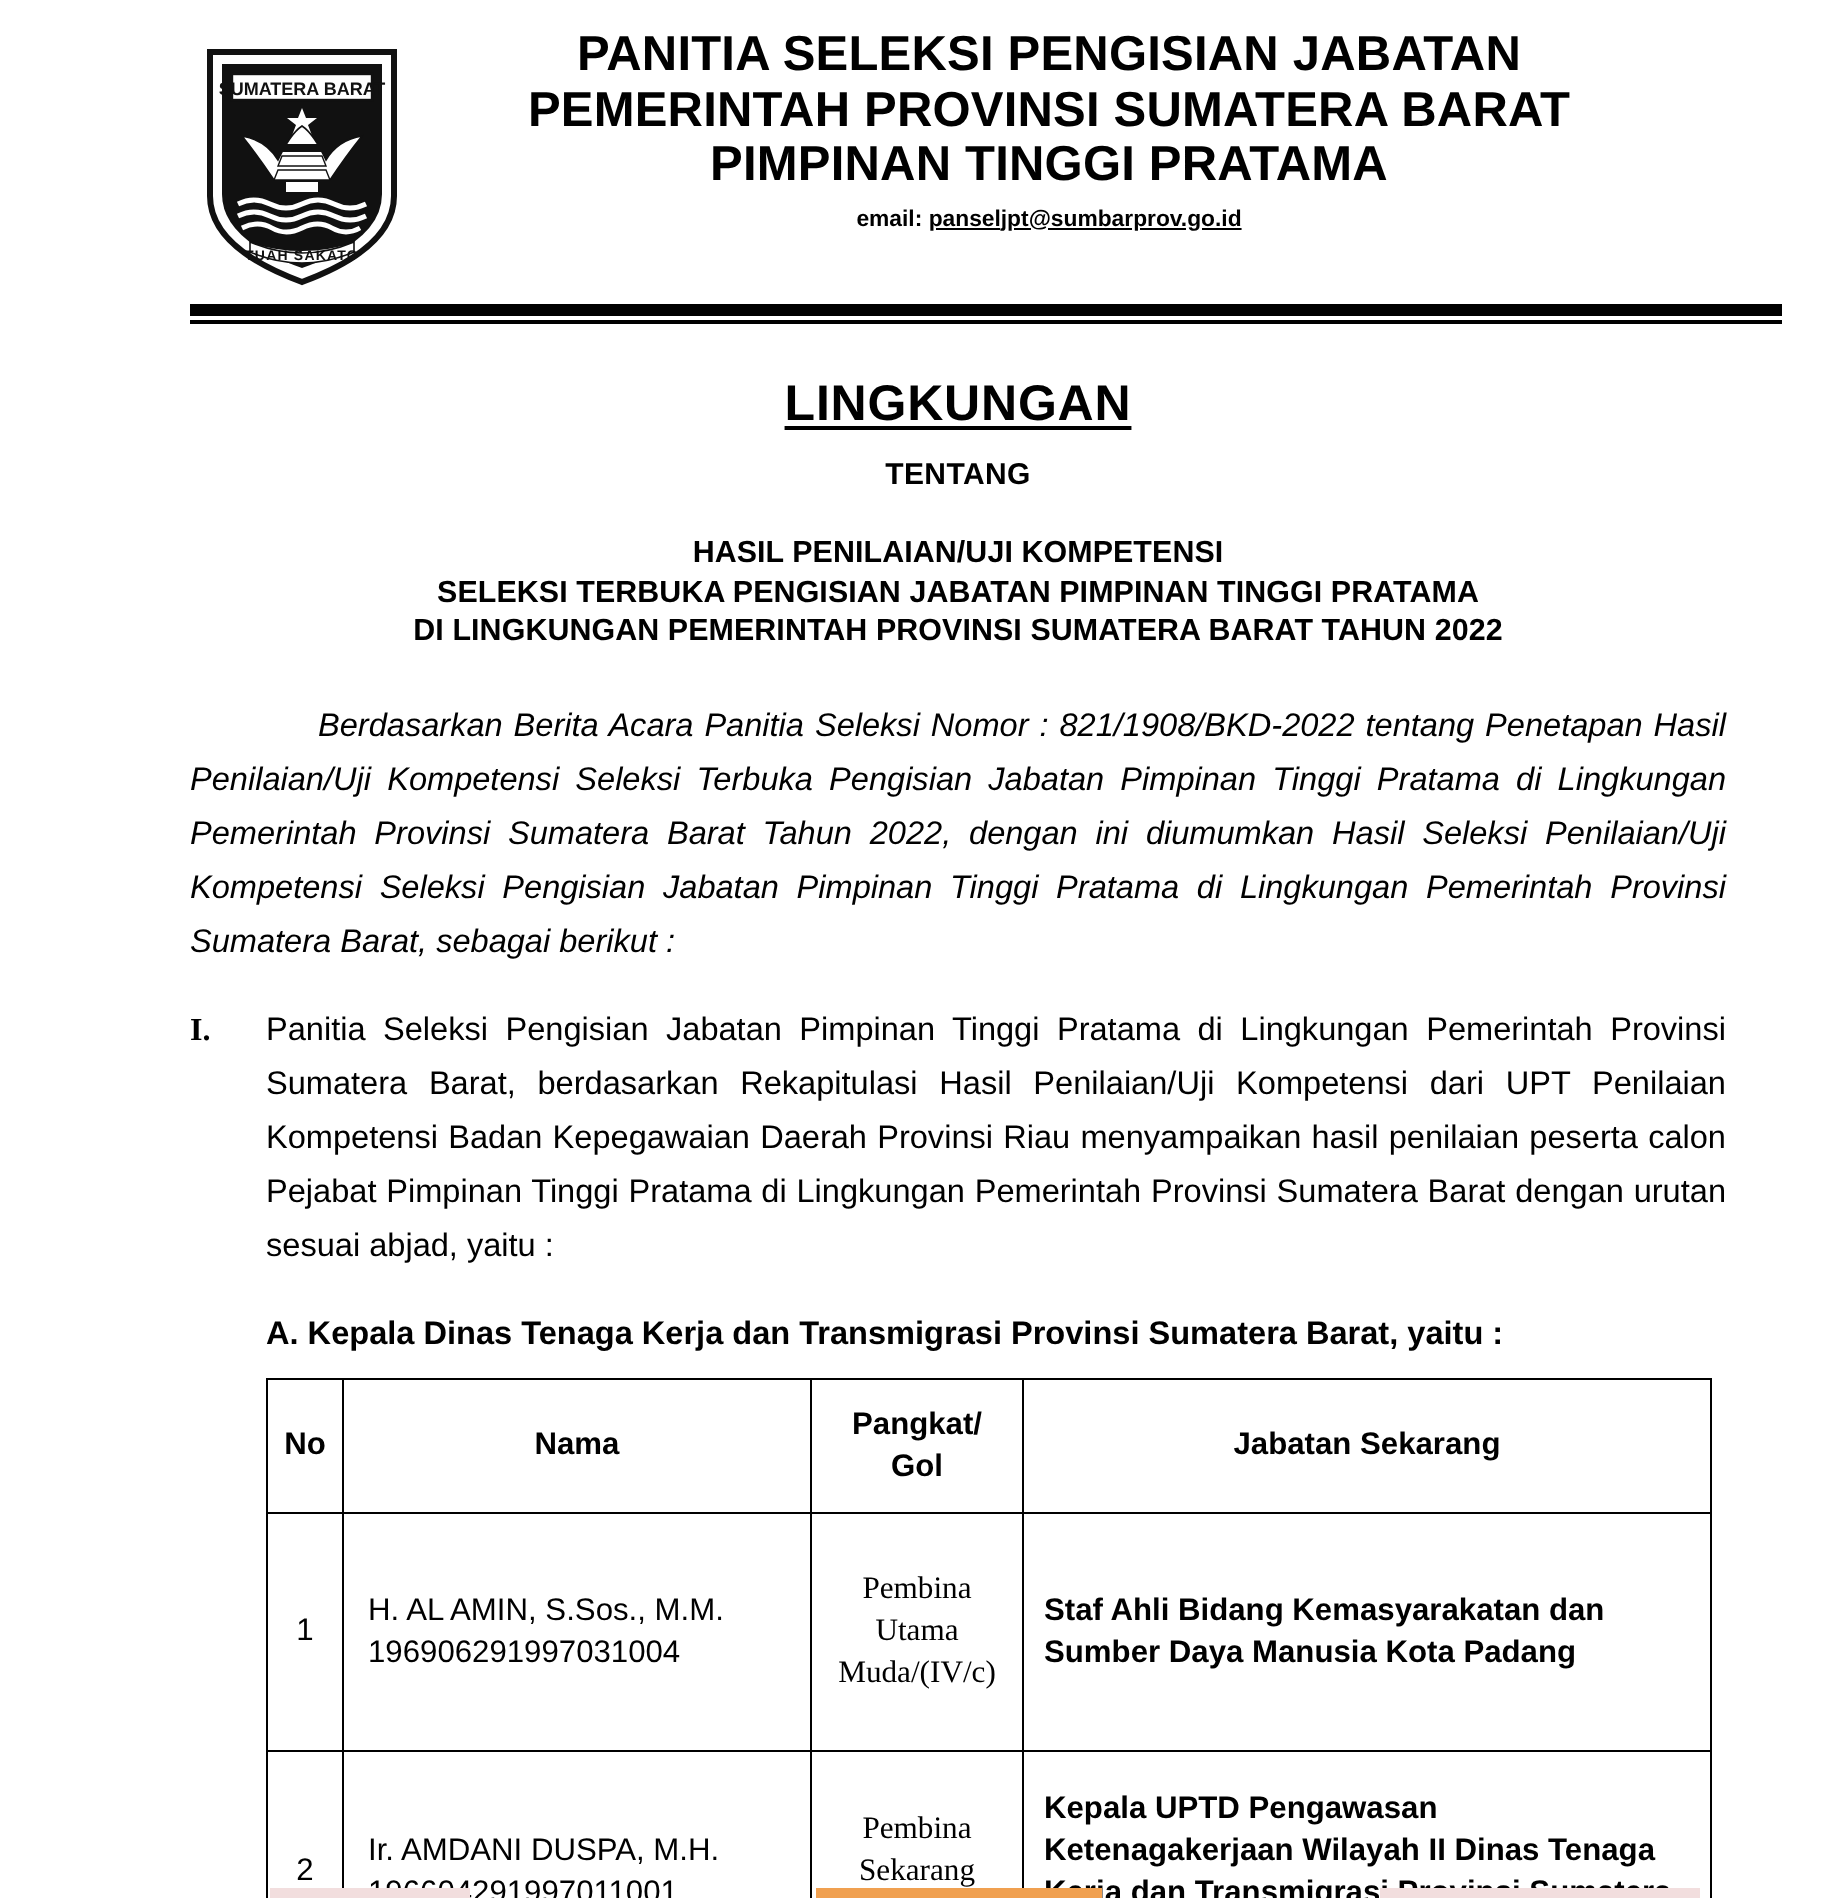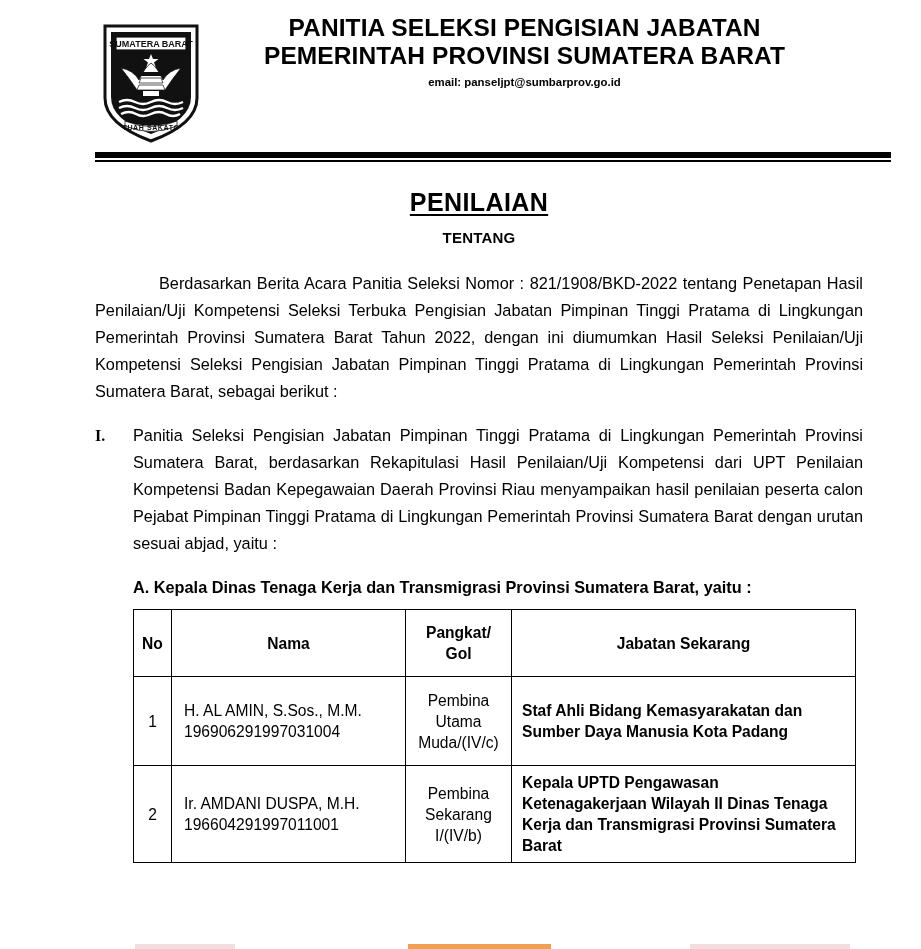--- a/index.html
+++ b/index.html
@@ -56,20 +56,21 @@
     font-family: "Liberation Sans", sans-serif;
     font-weight: bold;
     font-size: 11.4px;
     line-height: 14px;
     margin-top: 6px;
   }
   .addr .email-line {
     display: block;
   }
   .email-link {
+    text-decoration: underline;
     margin-top: 16px;
   }
 
   
   .rule-wrap {
     padding: 0 30px 0 95px;
     margin-top: 6px;
   }
   .rule-thick {
     height: 6px;
@@ -117,20 +118,21 @@
     letter-spacing: 0.05px;
   }
   .subject div { white-space: nowrap; }
 
   .para {
     margin-top: 24px;
     font-size: 16.3px;
     line-height: 27px;
     text-align: justify;
     text-indent: 64px;
+    font-style: italic;
   }
 
   .numbered {
     margin-top: 17px;
     display: flex;
     font-size: 16.3px;
     line-height: 27px;
   }
   .numbered .marker {
     flex: 0 0 38px;
@@ -180,21 +182,22 @@
   .col-jb  { width: 344px; }
 
   td.c-no {
     text-align: center;
   }
   td.c-nm {
     padding: 6px 8px 6px 12px;
   }
   td.c-pg {
     text-align: center;
-    padding: 7px 3px;
+    padding: 22px 3px;
+    font-family: Liberation Serif, serif;
   }
   td.c-jb {
     padding: 6px 8px 6px 10px;
     font-weight: bold;
   }
   td.c-nm .nm-name { display: block; }
   td.c-nm .nm-nip  { display: block; }
   td.c-pg span { display: block; }
   .row-1 td { height: 74px; }
   .row-2 td { height: 76px; }
@@ -246,39 +249,45 @@
 
         <path d="M29 101 Q56 113 83 101 Q56 110 29 101 Z" fill="#ffffff"></path>
         <path d="M30 101 Q56 112 82 101 L82 106 Q56 117 30 106 Z" fill="#ffffff" stroke="#111111" stroke-width="0.8"></path>
         <text x="56" y="110" font-family="'Liberation Sans', sans-serif" font-size="7" font-weight="bold" text-anchor="middle" fill="#111111" letter-spacing="0.6">TUAH SAKATO</text>
       </svg>
     </div>
 
     <div class="head-text">
       <div class="org-line">PANITIA SELEKSI PENGISIAN JABATAN</div>
       <div class="org-line">PEMERINTAH PROVINSI SUMATERA BARAT</div>
+      <div class="org-line">PIMPINAN TINGGI PRATAMA</div>
       <div class="addr">
         <span class="email-line">
           <span>email:</span>
           <span class="email-link">panseljpt@sumbarprov.go.id</span>
         </span>
       </div>
     </div>
   </div>
 
   <div class="rule-wrap">
     <div class="rule-thick"></div>
     <div class="rule-thin"></div>
   </div>
 
   <div class="doc">
 
     <div class="title-block">
-      <div class="pengumuman">PENILAIAN</div>
+      <div class="pengumuman">LINGKUNGAN</div>
       <div class="tentang">TENTANG</div>
+      <div class="subject">
+        <div>HASIL PENILAIAN/UJI KOMPETENSI</div>
+        <div>SELEKSI TERBUKA PENGISIAN JABATAN PIMPINAN TINGGI PRATAMA</div>
+        <div>DI LINGKUNGAN PEMERINTAH PROVINSI SUMATERA BARAT TAHUN 2022</div>
+      </div>
     </div>
 
     <div class="para">Berdasarkan Berita Acara Panitia Seleksi Nomor : 821/1908/BKD-2022 tentang Penetapan Hasil Penilaian/Uji Kompetensi Seleksi Terbuka Pengisian Jabatan Pimpinan Tinggi Pratama di Lingkungan Pemerintah Provinsi Sumatera Barat Tahun 2022, dengan ini diumumkan Hasil Seleksi Penilaian/Uji Kompetensi Seleksi Pengisian Jabatan Pimpinan Tinggi Pratama di Lingkungan Pemerintah Provinsi Sumatera Barat, sebagai berikut :</div>
 
     <div class="numbered">
       <div class="marker">I.</div>
       <div class="ntext">Panitia Seleksi Pengisian Jabatan Pimpinan Tinggi Pratama di Lingkungan Pemerintah Provinsi Sumatera Barat, berdasarkan Rekapitulasi Hasil Penilaian/Uji Kompetensi dari UPT Penilaian Kompetensi Badan Kepegawaian Daerah Provinsi Riau menyampaikan hasil penilaian peserta calon Pejabat Pimpinan Tinggi Pratama di Lingkungan Pemerintah Provinsi Sumatera Barat dengan urutan sesuai abjad, yaitu :</div>
     </div>
 
     <div class="sec-head">A. Kepala Dinas Tenaga Kerja dan Transmigrasi Provinsi Sumatera Barat, yaitu :</div>

